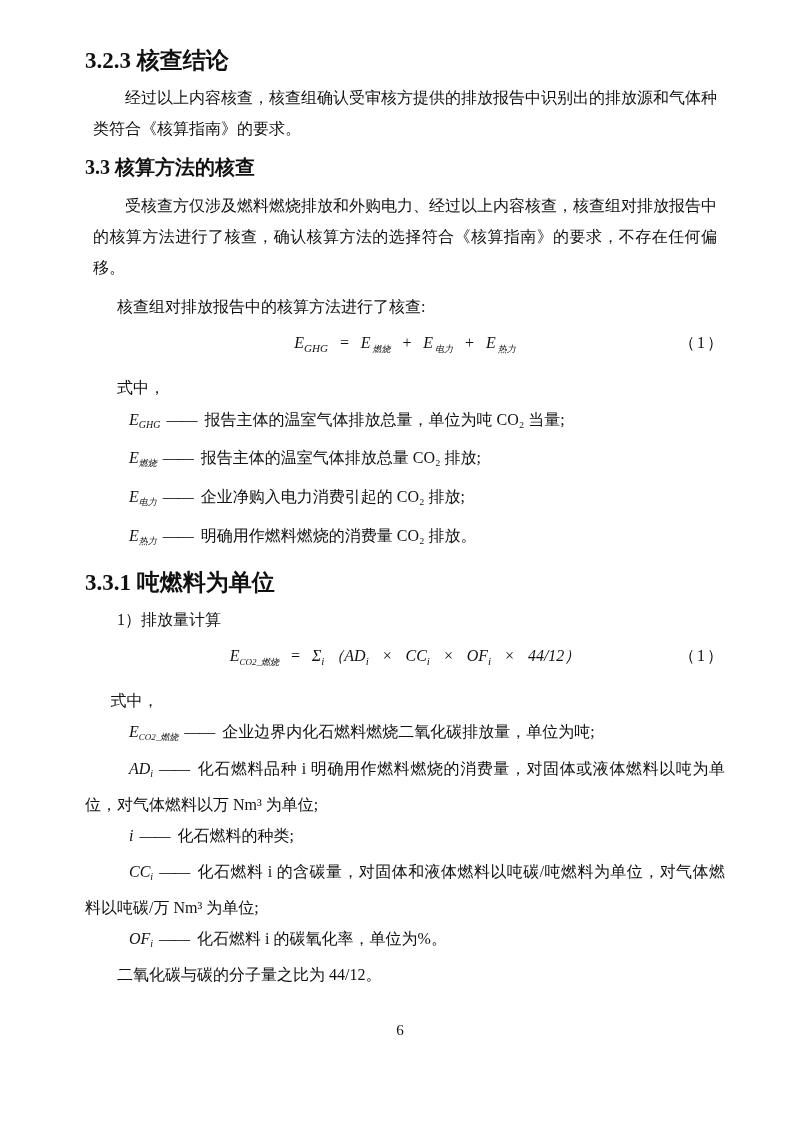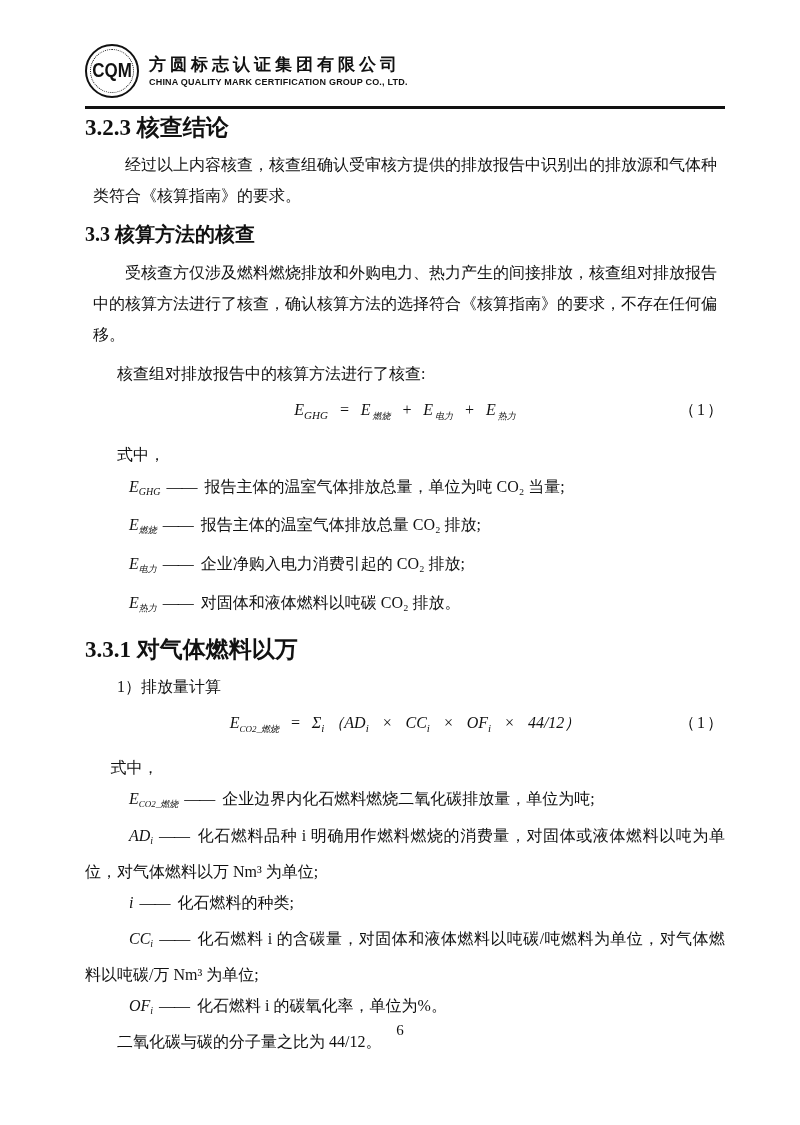--- a/index.html
+++ b/index.html
@@ -112,35 +112,26 @@
     top: 1022px;
     text-align: center;
     font-size: 15px;
   }
 </style>
 </head>
 <body>
 
 <div class="page">
 
-  <div class="header">
-    <div class="seal">
-      <span class="seal-text">CQM</span>
-    </div>
-    <div class="company">
-      <span class="company-cn">方圆标志认证集团有限公司</span>
-      <span class="company-en">CHINA QUALITY MARK CERTIFICATION GROUP CO., LTD.</span>
-    </div>
-  </div>
 
   <h3 class="h-sub">3.2.3 核查结论</h3>
   <p class="para">经过以上内容核查，核查组确认受审核方提供的排放报告中识别出的排放源和气体种类符合《核算指南》的要求。</p>
 
   <h2 class="h-main">3.3 核算方法的核查</h2>
-  <p class="para">受核查方仅涉及燃料燃烧排放和外购电力、热力产生的间接排放，核查组对排放报告中的核算方法进行了核查，确认核算方法的选择符合《核算指南》的要求，不存在任何偏移。</p>
+  <p class="para">受核查方仅涉及燃料燃烧排放和外购电力、经过以上内容核查，核查组对排放报告中的核算方法进行了核查，确认核算方法的选择符合《核算指南》的要求，不存在任何偏移。</p>
   <p class="line">核查组对排放报告中的核算方法进行了核查:</p>
 
   <div class="formula">
     <span class="t-base">E</span><span class="f-sub">GHG</span>
     <span class="f-op">=</span>
     <span class="t-base">E</span><span class="f-sub-cjk">燃烧</span>
     <span class="f-op">+</span>
     <span class="t-base">E</span><span class="f-sub-cjk">电力</span>
     <span class="f-op">+</span>
     <span class="t-base">E</span><span class="f-sub-cjk">热力</span>
@@ -152,24 +143,24 @@
   <p class="def">
     <span class="t-base">E</span><span class="t-sub">GHG</span><span class="def-dash">——</span><span>报告主体的温室气体排放总量，单位为吨 CO₂ 当量;</span>
   </p>
   <p class="def">
     <span class="t-base">E</span><span class="t-sub t-sub-cjk">燃烧</span><span class="def-dash">——</span><span>报告主体的温室气体排放总量 CO₂ 排放;</span>
   </p>
   <p class="def">
     <span class="t-base">E</span><span class="t-sub t-sub-cjk">电力</span><span class="def-dash">——</span><span>企业净购入电力消费引起的 CO₂ 排放;</span>
   </p>
   <p class="def">
-    <span class="t-base">E</span><span class="t-sub t-sub-cjk">热力</span><span class="def-dash">——</span><span>对固体和液体燃料以吨碳 CO₂ 排放。</span>
+    <span class="t-base">E</span><span class="t-sub t-sub-cjk">热力</span><span class="def-dash">——</span><span>明确用作燃料燃烧的消费量 CO₂ 排放。</span>
   </p>
 
-  <h3 class="h-sub" style="margin-top:12px;">3.3.1 对气体燃料以万</h3>
+  <h3 class="h-sub" style="margin-top:12px;">3.3.1 吨燃料为单位</h3>
   <p class="line">1）排放量计算</p>
 
   <div class="formula">
     <span class="t-base">E</span><span class="f-sub" style="font-size:9px;">CO2_燃烧</span>
     <span class="f-op">=</span>
     <span class="t-base">Σ</span><span class="f-sub">i</span>
     <span>（</span><span class="t-base">AD</span><span class="f-sub">i</span>
     <span class="f-times">×</span>
     <span class="t-base">CC</span><span class="f-sub">i</span>
     <span class="f-times">×</span>

